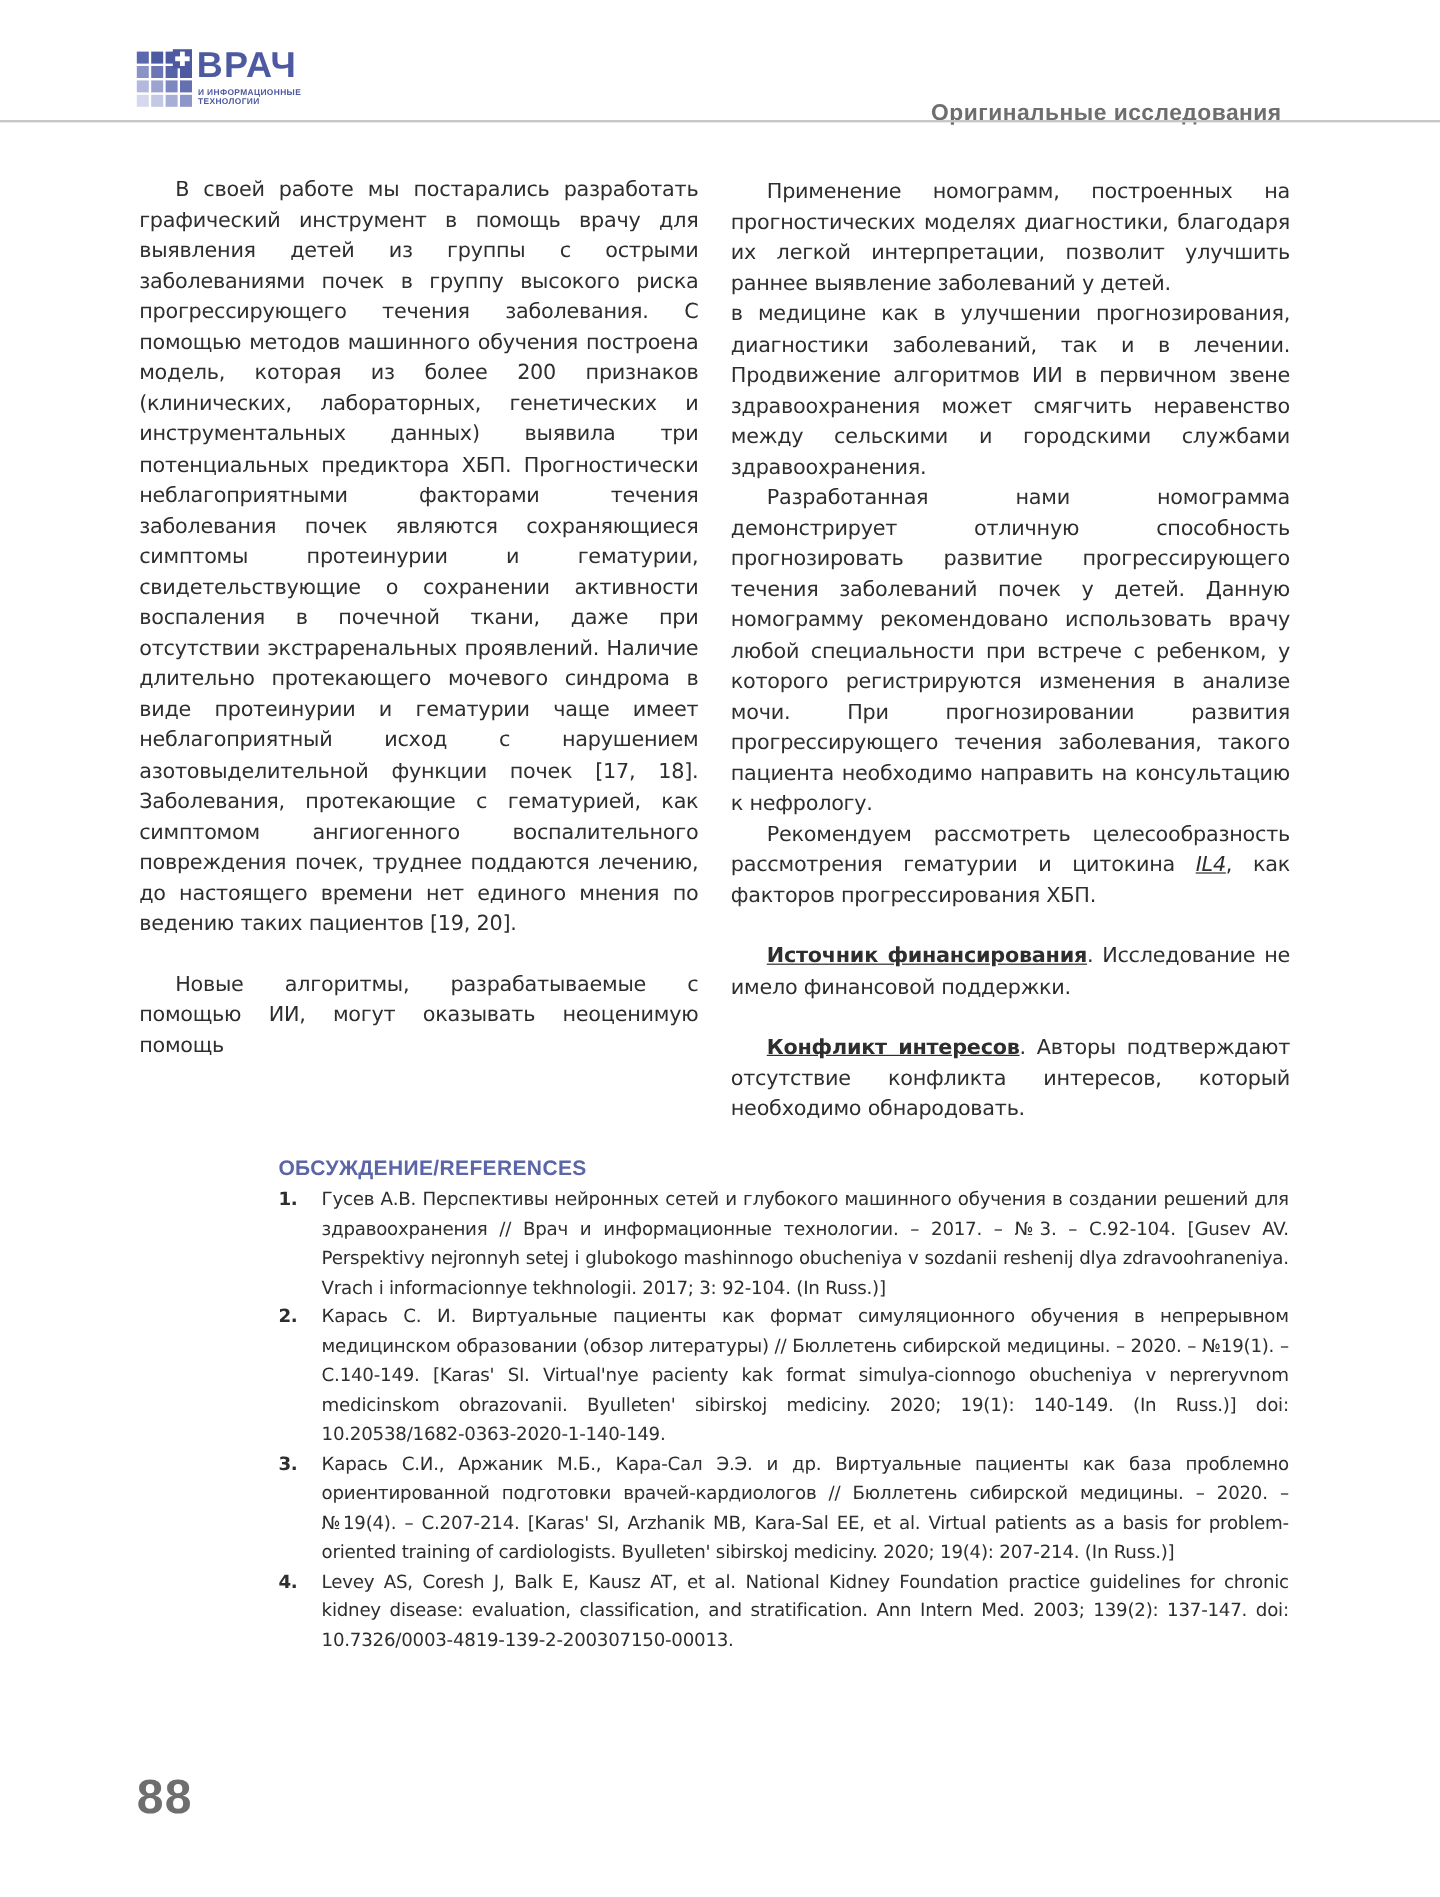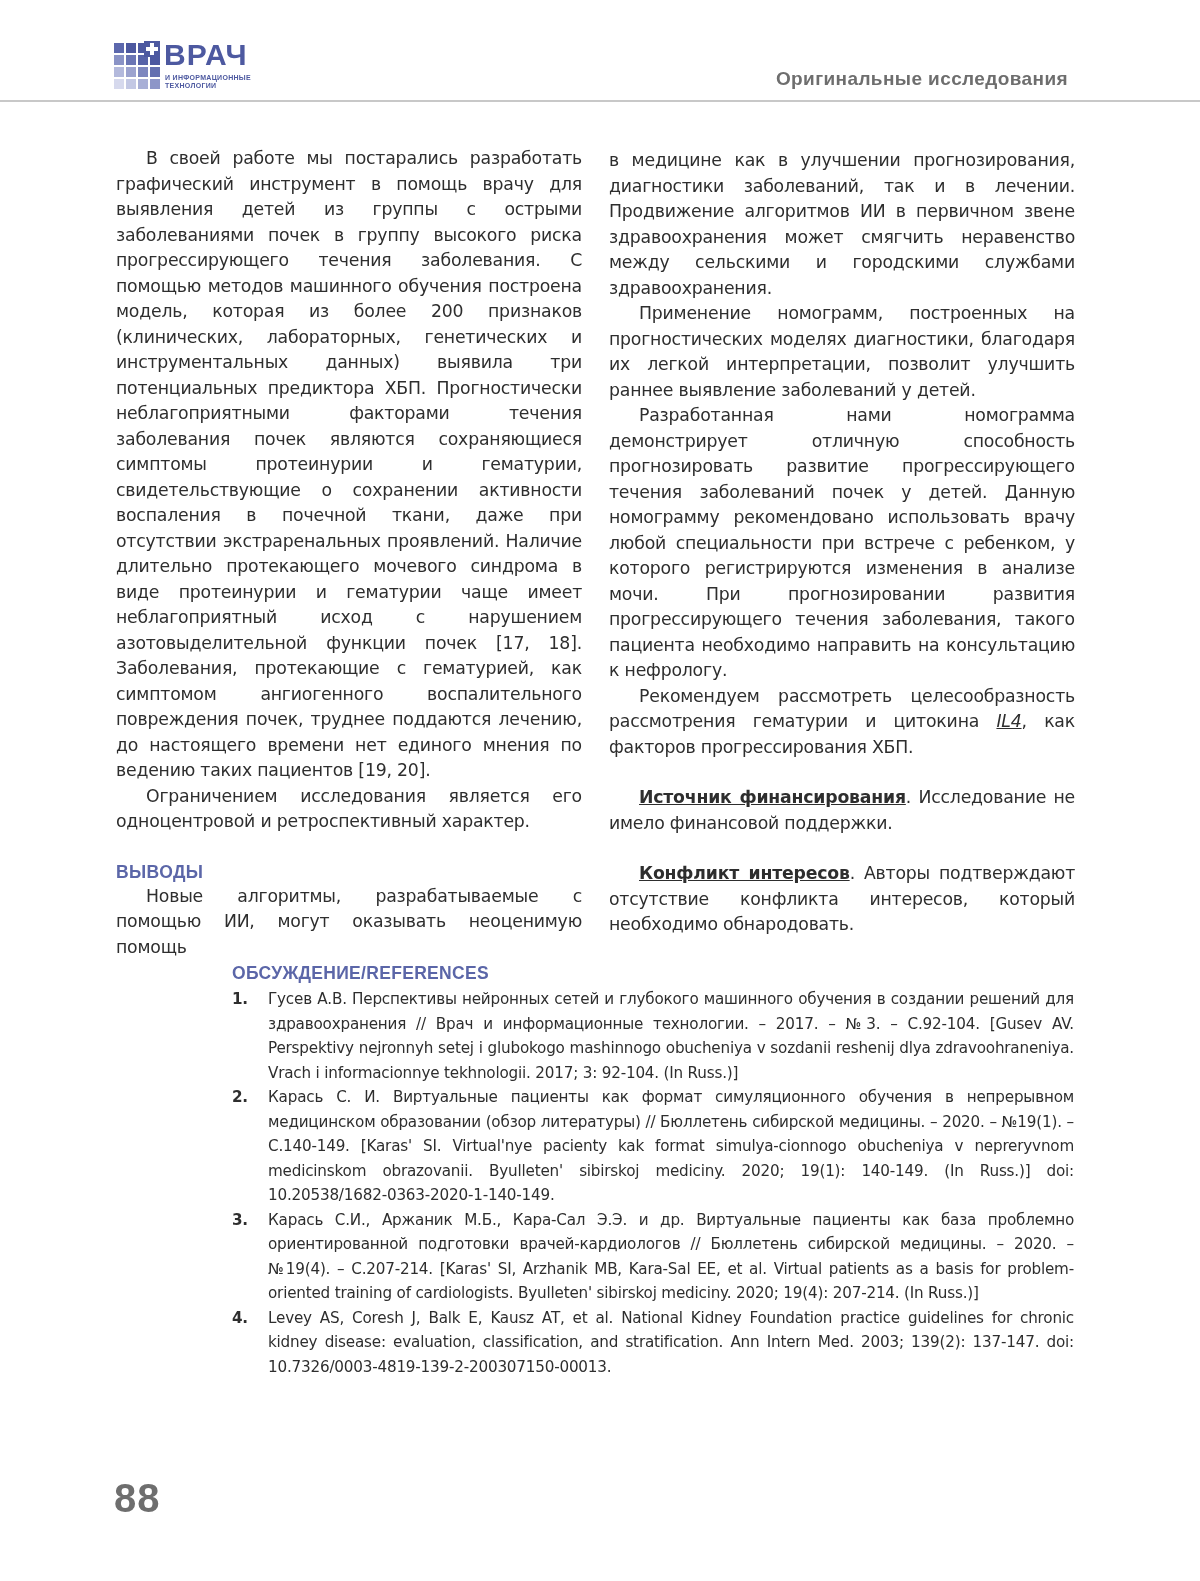--- a/index.html
+++ b/index.html
@@ -8,21 +8,21 @@
 
     .header { position: absolute; left: 0; top: 0; width: 1200px; height: 102px; }
     .logo { position: absolute; left: 114px; top: 41px; width: 160px; height: 50px; }
     .logo-grid { position: absolute; left: 0; top: 2px; width: 46px; height: 46px; display: grid;
       grid-template-columns: repeat(4, 10px); grid-template-rows: repeat(4, 10px); gap: 2px; }
     .logo-grid span { display: block; }
     .logo-word { position: absolute; left: 50px; top: -6px; font-family: "Liberation Sans", sans-serif;
       font-weight: bold; font-size: 30px; color: #4d59a0; letter-spacing: 1px; line-height: 40px; }
     .logo-sub { position: absolute; left: 51px; top: 33px; font-family: "Liberation Sans", sans-serif;
       font-weight: bold; font-size: 7px; color: #4d59a0; line-height: 8px; letter-spacing: 0.3px; }
-    .section-title { position: absolute; right: 132px; top: 68px; font-family: "Liberation Sans", sans-serif;
+    .section-title { position: absolute; right: 132px; top: 84px; font-family: "Liberation Sans", sans-serif;
       font-weight: bold; font-size: 19px; color: #6e6e6e; letter-spacing: 0.4px; }
     .header-rule { position: absolute; left: 0; top: 100px; width: 1200px; height: 2px; background: #c8c8c8; }
 
     .col { position: absolute; top: 146px; width: 466px; font-size: 17.3px; line-height: 25.5px;
       text-align: justify; font-family: "DejaVu Sans", sans-serif; color: #2e2e2e; letter-spacing: -0.2px; }
     .col-left { left: 116px; }
     .col-right { left: 609px; top: 148px; }
     .h2 { font-family: "Liberation Sans", sans-serif; font-weight: bold; font-size: 17.5px; color: #5b66a8;
       letter-spacing: 0.4px; line-height: 24px; }
     .p { text-indent: 30px; }
@@ -73,29 +73,27 @@
       <div>И ИНФОРМАЦИОННЫЕ</div>
       <div>ТЕХНОЛОГИИ</div>
     </div>
   </div>
   <div class="section-title">Оригинальные исследования</div>
   <div class="header-rule"></div>
 </div>
 
 <div class="col col-left">
   <p class="p">В своей работе мы постарались разработать графический инструмент в помощь врачу для выявления детей из группы с острыми заболеваниями почек в группу высокого риска прогрессирующего течения заболевания. С помощью методов машинного обучения построена модель, которая из более 200 признаков (клинических, лабораторных, генетических и инструментальных данных) выявила три потенциальных предиктора ХБП. Прогностически неблагоприятными факторами течения заболевания почек являются сохраняющиеся симптомы протеинурии и гематурии, свидетельствующие о сохранении активности воспаления в почечной ткани, даже при отсутствии экстраренальных проявлений. Наличие длительно протекающего мочевого синдрома в виде протеинурии и гематурии чаще имеет неблагоприятный исход с нарушением азотовыделительной функции почек [17, 18]. Заболевания, протекающие с гематурией, как симптомом ангиогенного воспалительного повреждения почек, труднее поддаются лечению, до настоящего времени нет единого мнения по ведению таких пациентов [19, 20].</p>
-  <p class="p">Ограничением исследования является его одноцентровой и ретроспективный характер.</p>
   <div class="gap"></div>
-  <div class="h2">ВЫВОДЫ</div>
   <p class="p">Новые алгоритмы, разрабатываемые с помощью ИИ, могут оказывать неоценимую помощь</p>
 </div>
 
 <div class="col col-right">
+  <p class="p">Применение номограмм, построенных на прогностических моделях диагностики, благодаря их легкой интерпретации, позволит улучшить раннее выявление заболеваний у детей.</p>
   <p class="p noindent">в медицине как в улучшении прогнозирования, диагностики заболеваний, так и в лечении. Продвижение алгоритмов ИИ в первичном звене здравоохранения может смягчить неравенство между сельскими и городскими службами здравоохранения.</p>
-  <p class="p">Применение номограмм, построенных на прогностических моделях диагностики, благодаря их легкой интерпретации, позволит улучшить раннее выявление заболеваний у детей.</p>
   <p class="p">Разработанная нами номограмма демонстрирует отличную способность прогнозировать развитие прогрессирующего течения заболеваний почек у детей. Данную номограмму рекомендовано использовать врачу любой специальности при встрече с ребенком, у которого регистрируются изменения в анализе мочи. При прогнозировании развития прогрессирующего течения заболевания, такого пациента необходимо направить на консультацию к нефрологу.</p>
   <p class="p"><span>Рекомендуем рассмотреть целесообразность рассмотрения гематурии и цитокина </span><span class="ital">IL4</span><span>, как факторов прогрессирования ХБП.</span></p>
   <div class="gap"></div>
   <p class="p"><span class="bold">Источник финансирования</span><span>. Исследование не имело финансовой поддержки.</span></p>
   <div class="gap"></div>
   <p class="p"><span class="bold">Конфликт интересов</span><span>. Авторы подтверждают отсутствие конфликта интересов, который необходимо обнародовать.</span></p>
 </div>
 
 <div class="refs">
   <div class="refs-title">ОБСУЖДЕНИЕ/REFERENCES</div>

